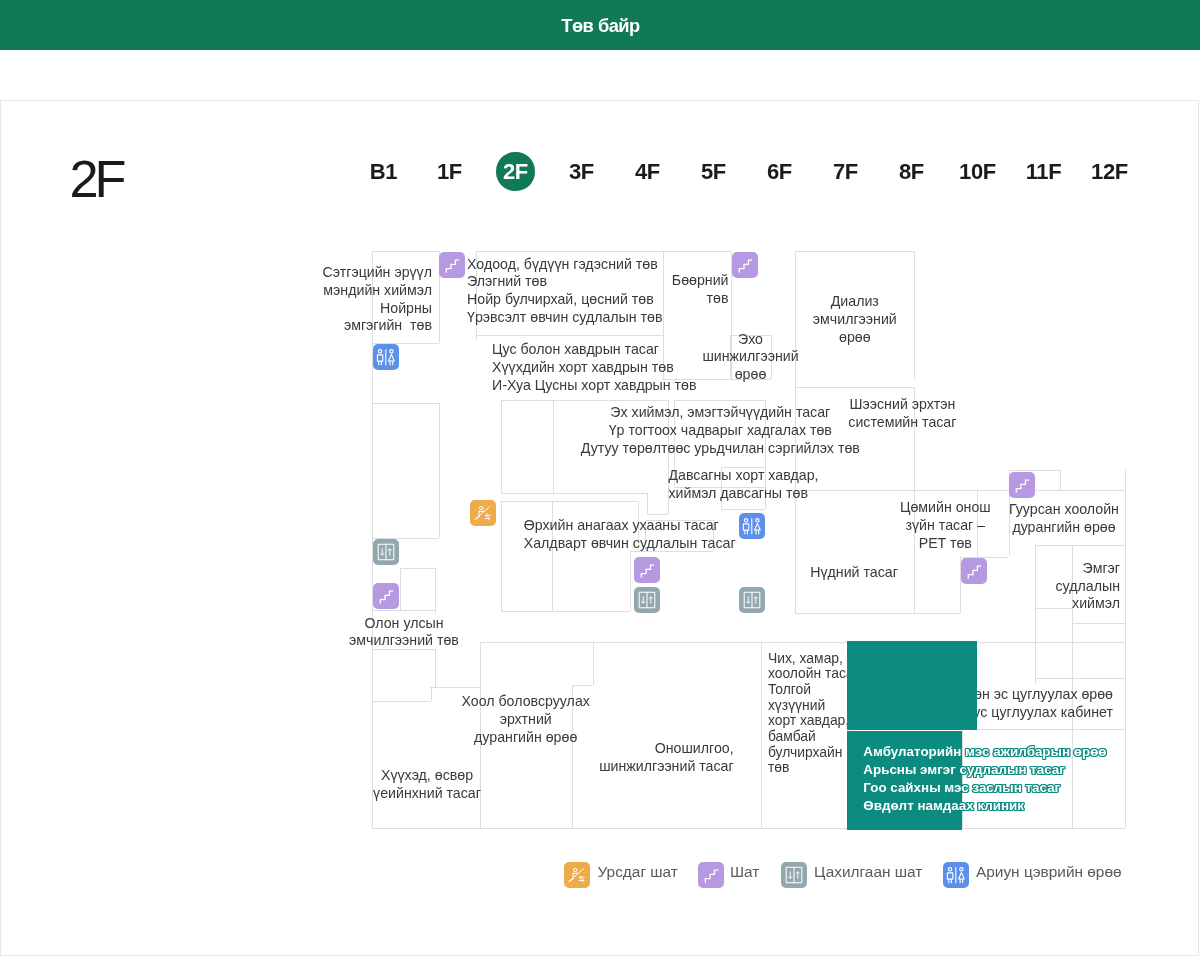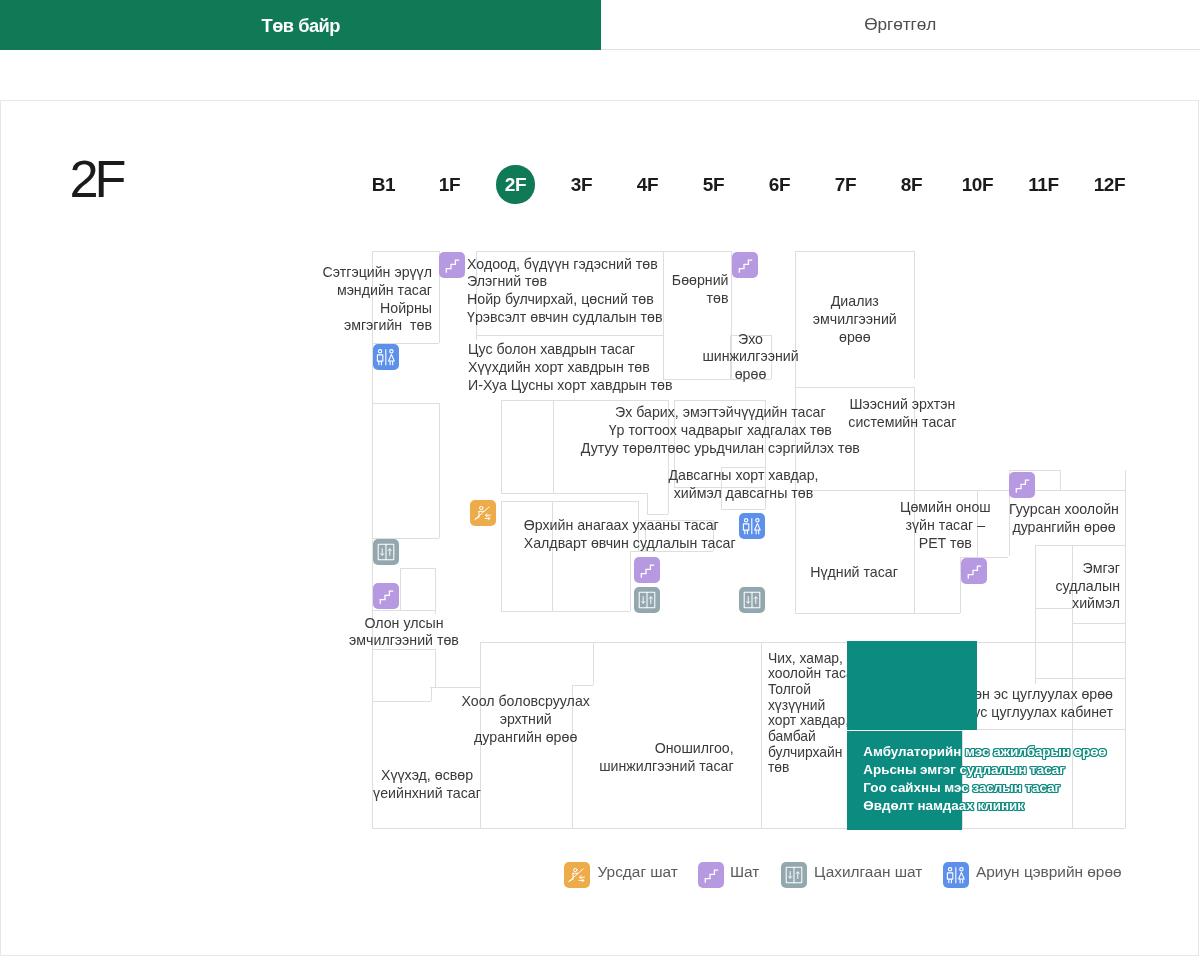--- a/index.html
+++ b/index.html
@@ -13,22 +13,22 @@
 .tab{flex:1;display:flex;align-items:center;justify-content:center;height:50px;cursor:pointer}
 .tab.is-active{background:#107a56;color:#fff;font-weight:700;font-size:18.3px;letter-spacing:-0.5px;padding-left:1px;padding-top:2px}
 .tab.is-idle{background:#fff;color:#4d4d4d;border-bottom:1px solid #e2e2e2;font-weight:400;font-size:17.2px;letter-spacing:-0.05px}
 
 
 .card{position:absolute;left:0;top:100px;width:1199px;height:856px;border:1px solid #e7e7e7;background:#fff;overflow:hidden}
 .floor-big{position:absolute;left:68.5px;top:47px;font-size:52.3px;color:#1b1b1b;line-height:62px;letter-spacing:-4.2px}
 
 
 .floorsel{position:absolute;left:0;top:0;width:1199px;height:120px}
-.fl{position:absolute;top:64px;height:39.2px;display:flex;align-items:center;justify-content:center;
-    font-size:19px;font-weight:700;color:#1b1b1b;border-radius:19px;cursor:pointer;letter-spacing:-0.35px}
+.fl{position:absolute;top:51px;height:39.2px;display:flex;align-items:center;justify-content:center;
+    font-size:22px;font-weight:700;color:#1b1b1b;border-radius:19px;cursor:pointer;letter-spacing:-0.35px}
 .fl.on{background:#107a56;color:#fff}
 
 
 .map{position:absolute;left:0;top:0;width:1199px;height:760px}
 .ln{position:absolute;background:#dedede}
 .lblclip{position:absolute;overflow:hidden}
 .lbl{position:absolute;font-size:14.2px;line-height:17.87px;color:#3a3a3a;white-space:pre}
 
 .ico{position:absolute;width:26px;height:26px;border-radius:5px;overflow:hidden}
 .ico svg{display:block;width:26px;height:26px}
@@ -46,21 +46,20 @@
 .legend{position:absolute;left:0;top:0;width:1129px;height:856px}
 .lgtxt{position:absolute;font-size:15.4px;line-height:19px;color:#5b5b5b;white-space:pre}
 </style>
 </head>
 <body>
 
 <div id="app">
 
   <div class="tabbar">
     <div class="tab is-active">Төв байр</div>
-    <div class="tab is-idle">Өргөтгөл</div>
   </div>
 
   <div class="card">
 
     <div class="floor-big">2F</div>
 
     <div class="floorsel">
       <div class="fl" style="left:362.9px;width:39.2px">B1</div>
       <div class="fl" style="left:428.9px;width:39.2px">1F</div>
       <div class="fl on" style="left:494.9px;width:39.2px">2F</div>
@@ -155,42 +154,42 @@
       <div class="ln" style="left:1071.0px;top:444.2px;width:1.0px;height:282.8px"></div>
       <div class="ln" style="left:1124.0px;top:369.2px;width:1.0px;height:357.8px"></div>
       <div class="ln" style="left:961.0px;top:540.5px;width:1.0px;height:186.5px"></div>
       <div class="ln" style="left:479.0px;top:540.5px;width:1.0px;height:186.5px"></div>
       <div class="ln" style="left:592.0px;top:540.5px;width:1.0px;height:43.0px"></div>
       <div class="ln" style="left:570.5px;top:583.5px;width:1.0px;height:143.5px"></div>
       <div class="ln" style="left:760.0px;top:540.5px;width:1.0px;height:186.5px"></div>
       <div class="ln" style="left:846.5px;top:540.5px;width:1.0px;height:186.5px"></div>
 
       <div class="lbl" style="right:768.0px;top:162.8px;text-align:right">Сэтгэцийн эрүүл
-мэндийн тасаг
+мэндийн хиймэл
 Нойрны
 эмгэгийн  төв</div>
       <div class="lbl" style="left:466.0px;top:154.5px;text-align:left">Ходоод, бүдүүн гэдэсний төв
 Элэгний төв
 Нойр булчирхай, цөсний төв
 Үрэвсэлт өвчин судлалын төв</div>
-      <div class="lbl" style="left:467px;top:240.0px;text-align:left">Цус болон хавдрын тасаг
+      <div class="lbl" style="left:491px;top:240.0px;text-align:left">Цус болон хавдрын тасаг
 Хүүхдийн хорт хавдрын төв
 И-Хуа Цусны хорт хавдрын төв</div>
       <div class="lbl" style="right:471.5px;top:171.3px;text-align:right">Бөөрний
 төв</div>
       <div class="lbl" style="left:749.5px;top:229.6px;text-align:center;transform:translateX(-50%)">Эхо
 шинжилгээний
 өрөө</div>
       <div class="lbl" style="left:853.8px;top:192.3px;text-align:center;transform:translateX(-50%)">Диализ
 эмчилгээний
 өрөө</div>
-      <div class="lbl" style="left:719.3px;top:303.3px;text-align:center;transform:translateX(-50%)">Эх барих, эмэгтэйчүүдийн тасаг
+      <div class="lbl" style="left:719.3px;top:303.3px;text-align:center;transform:translateX(-50%)">Эх хиймэл, эмэгтэйчүүдийн тасаг
 Үр тогтоох чадварыг хадгалах төв
 Дутуу төрөлтөөс урьдчилан сэргийлэх төв</div>
-      <div class="lbl" style="left:742.5px;top:366.1px;text-align:center;transform:translateX(-50%)">Давсагны хорт хавдар,
+      <div class="lbl" style="left:742.5px;top:366.1px;text-align:left;transform:translateX(-50%)">Давсагны хорт хавдар,
 хиймэл давсагны төв</div>
       <div class="lbl" style="left:901.4px;top:295.1px;text-align:center;transform:translateX(-50%)">Шээсний эрхтэн
 системийн тасаг</div>
       <div class="lbl" style="left:628.7px;top:416.1px;transform:translateX(-50%)">Өрхийн анагаах ухааны тасаг
 Халдварт өвчин судлалын тасаг</div>
       <div class="lbl" style="left:944.3px;top:398.4px;text-align:center;transform:translateX(-50%)">Цөмийн онош
 зүйн тасаг –
 PET төв</div>
       <div class="lbl" style="left:853.0px;top:462.5px;text-align:center;transform:translateX(-50%)">Нүдний тасаг</div>
       <div class="lbl" style="left:1063.0px;top:399.9px;text-align:center;transform:translateX(-50%)">Гуурсан хоолойн

